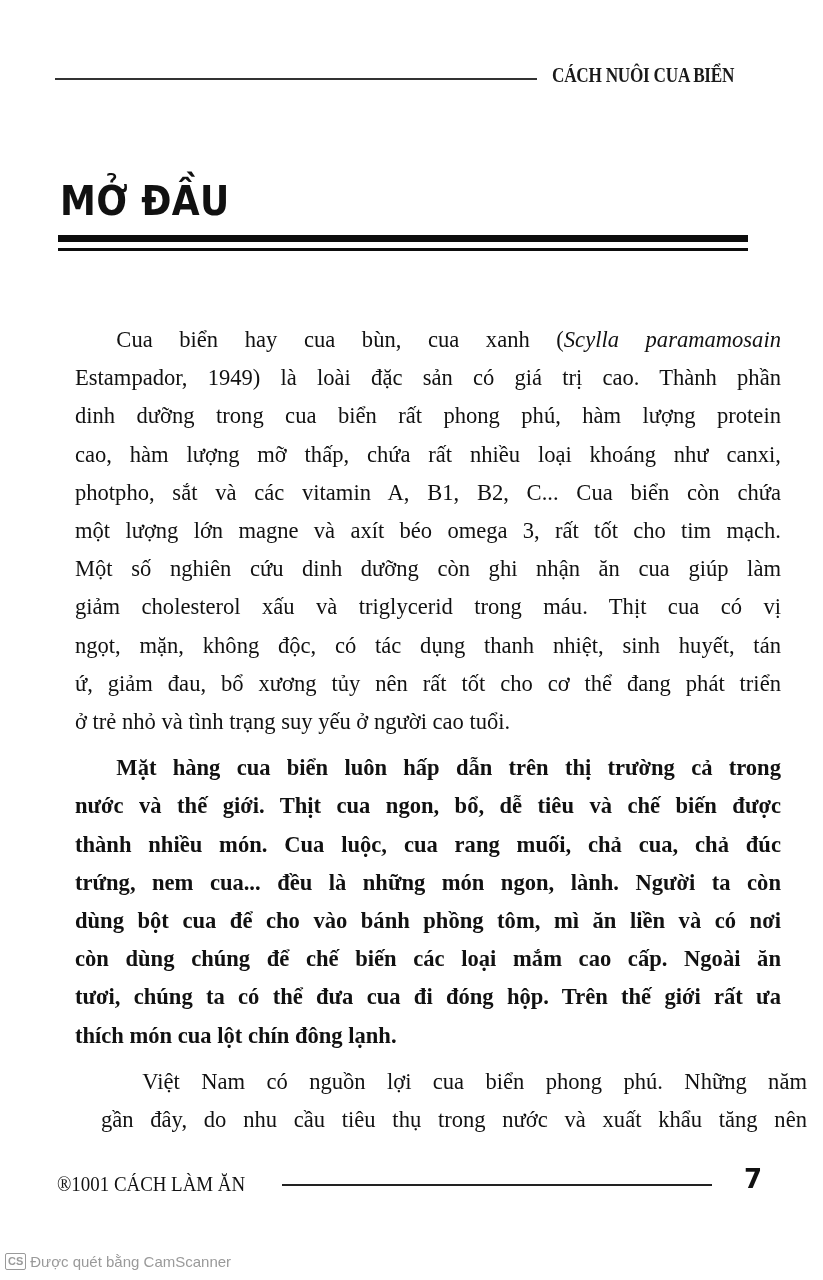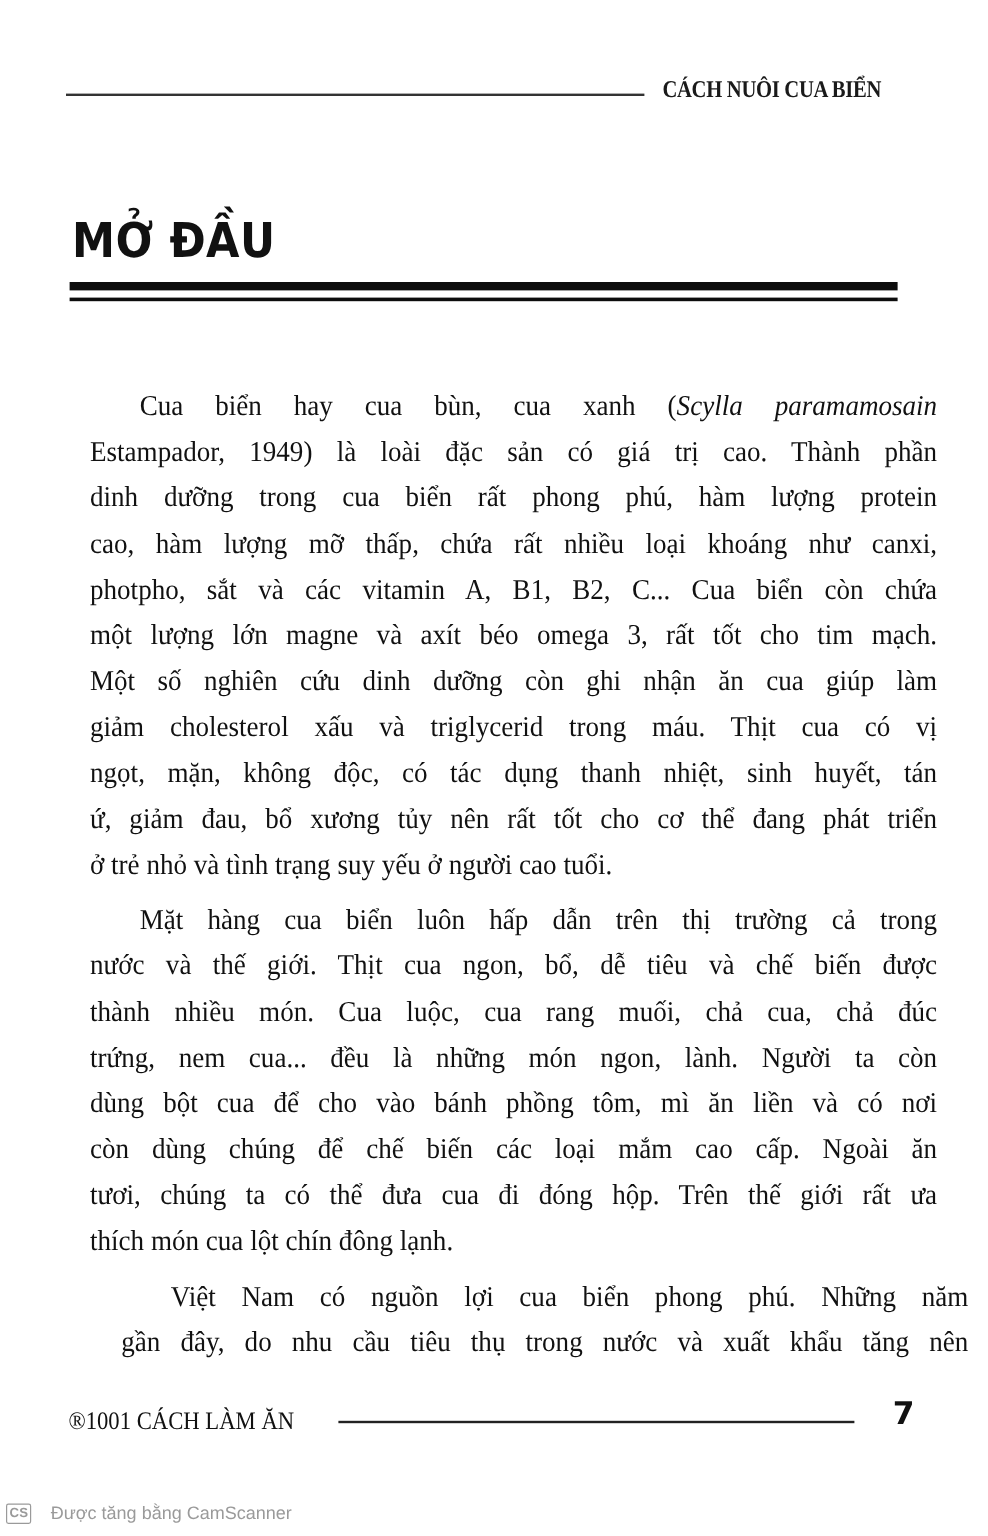--- a/index.html
+++ b/index.html
@@ -43,21 +43,21 @@
   }
   .footer-rule {
     position: absolute; left: 282px; top: 1184px; width: 430px; height: 2px; background: #222;
   }
   .page-number {
     position: absolute; left: 744px; top: 1164px; font-family: "DejaVu Sans", "Liberation Sans", sans-serif;
     font-size: 26px; font-weight: bold; color: #111;
   }
   .watermark {
     position: absolute; left: 5px; top: 1253px; font-family: "Liberation Sans", "DejaVu Sans", sans-serif;
-    font-size: 15px; color: #9a9a9a; display: flex; align-items: center; gap: 16px;
+    font-size: 15px; color: #9a9a9a; display: flex; align-items: center; gap: 4px;
   }
   .cs-badge {
     display: inline-block; border: 1.5px solid #9a9a9a; border-radius: 2px; font-weight: bold;
     font-size: 11px; padding: 0 2px; line-height: 15px; color: #9a9a9a;
   }
 </style>
 </head>
 <body>
 
 <div class="header-rule"></div>
@@ -74,21 +74,21 @@
     <span class="line">dinh dưỡng trong cua biển rất phong phú, hàm lượng protein</span>
     <span class="line">cao, hàm lượng mỡ thấp, chứa rất nhiều loại khoáng như canxi,</span>
     <span class="line">photpho, sắt và các vitamin A, B1, B2, C... Cua biển còn chứa</span>
     <span class="line">một lượng lớn magne và axít béo omega 3, rất tốt cho tim mạch.</span>
     <span class="line">Một số nghiên cứu dinh dưỡng còn ghi nhận ăn cua giúp làm</span>
     <span class="line">giảm cholesterol xấu và triglycerid trong máu. Thịt cua có vị</span>
     <span class="line">ngọt, mặn, không độc, có tác dụng thanh nhiệt, sinh huyết, tán</span>
     <span class="line">ứ, giảm đau, bổ xương tủy nên rất tốt cho cơ thể đang phát triển</span>
     <span class="line last">ở trẻ nhỏ và tình trạng suy yếu ở người cao tuổi.</span>
   </div>
-  <div class="para" style="margin-top:8px;">
+  <div class="para" style="margin-top:8px;font-weight:bold;">
     <span class="line indent">Mặt hàng cua biển luôn hấp dẫn trên thị trường cả trong</span>
     <span class="line">nước và thế giới. Thịt cua ngon, bổ, dễ tiêu và chế biến được</span>
     <span class="line">thành nhiều món. Cua luộc, cua rang muối, chả cua, chả đúc</span>
     <span class="line">trứng, nem cua... đều là những món ngon, lành. Người ta còn</span>
     <span class="line">dùng bột cua để cho vào bánh phồng tôm, mì ăn liền và có nơi</span>
     <span class="line">còn dùng chúng để chế biến các loại mắm cao cấp. Ngoài ăn</span>
     <span class="line">tươi, chúng ta có thể đưa cua đi đóng hộp. Trên thế giới rất ưa</span>
     <span class="line last">thích món cua lột chín đông lạnh.</span>
   </div>
   <div class="para" style="margin-top:8px;margin-left:26px;">
@@ -96,14 +96,14 @@
     <span class="line">gần đây, do nhu cầu tiêu thụ trong nước và xuất khẩu tăng nên</span>
   </div>
 </div>
 
 <div class="footer-left">®1001 CÁCH LÀM ĂN</div>
 <div class="footer-rule"></div>
 <div class="page-number">7</div>
 
 <div class="watermark">
   <span class="cs-badge">CS</span>
-  <span>Được tăng bằng CamScanner</span>
+  <span>Được quét bằng CamScanner</span>
 </div>
 
 </body></html>

